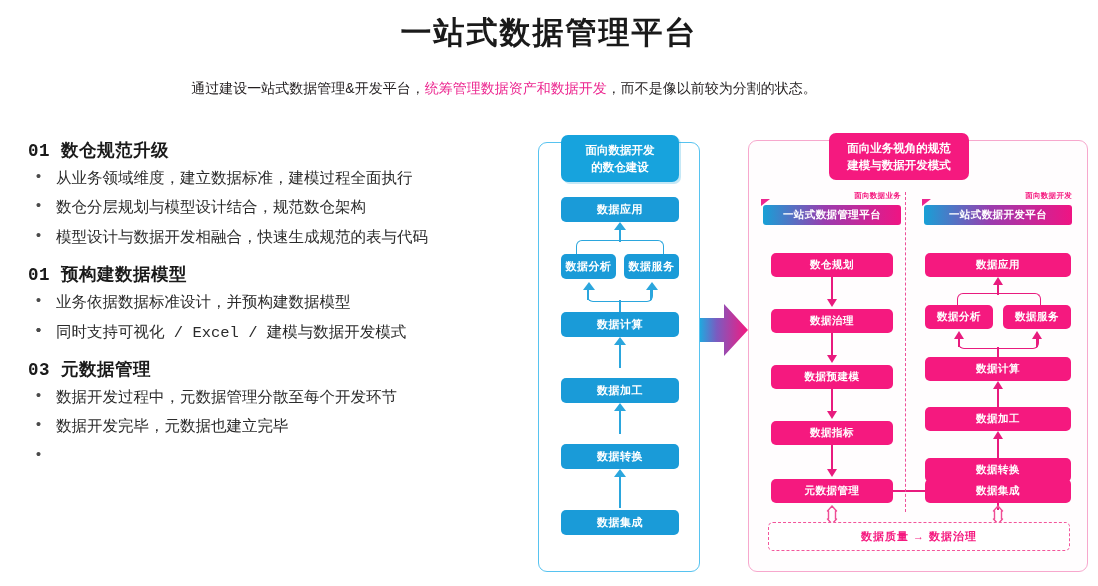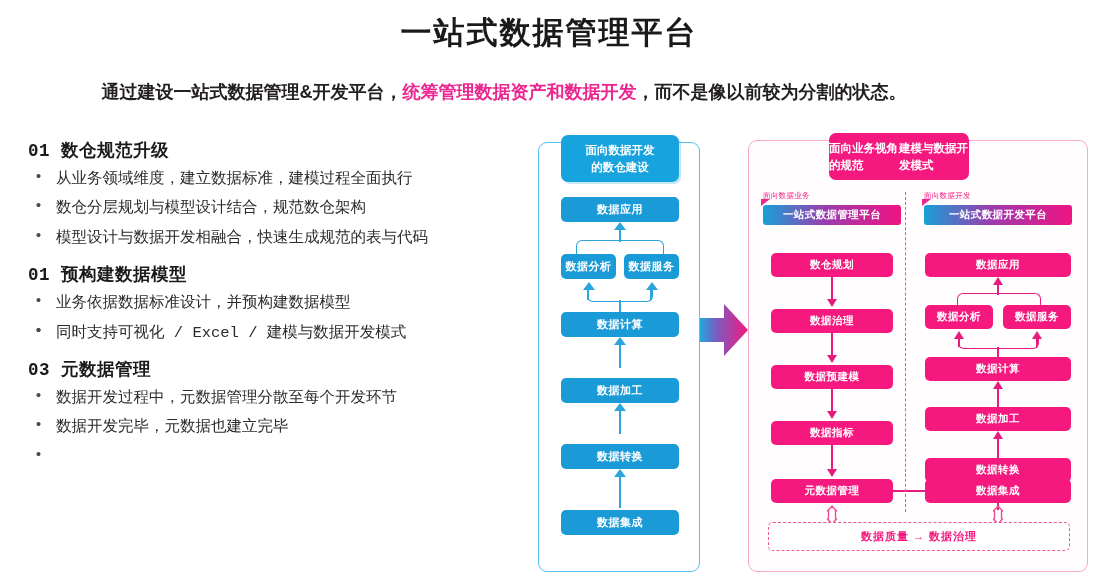--- a/index.html
+++ b/index.html
@@ -16,21 +16,21 @@
   
   .title{
     position:absolute;left:0;top:12px;width:1098px;
     text-align:center;
     font-size:31px;font-weight:bold;letter-spacing:2px;
     color:#1a1a1a;
   }
   .subtitle{
     position:absolute;left:0;top:80px;width:1008px;
     text-align:center;
-    font-size:18px;font-weight:bold;color:#231f20;
+    font-size:14px;font-weight:normal;color:#231f20;
     white-space:nowrap;
   }
   .subtitle .hl{color:#ec268f;}
 
   
   .textcol{position:absolute;left:22px;top:138px;width:500px;font-family:Liberation Mono, monospace;}
   .sec-head{
     font-size:17.5px;font-weight:bold;color:#1a1a1a;
     margin:0 0 8px 6px;letter-spacing:.5px;
   }
@@ -88,26 +88,26 @@
 
   
   .panel-pink{
     left:748px;top:140px;width:340px;height:432px;
     border:1.6px solid #f7a8cd;border-radius:9px;
     background:#fffdfe;
   }
   .pk-head{
     position:absolute;left:80px;top:-8px;width:140px;height:47px;
     background:#f5197f;border-radius:7px;
-    display:flex;flex-direction:row;align-items:center;justify-content:flex-start;
+    display:flex;flex-direction:column;align-items:center;justify-content:center;
     color:#fff;font-size:11.5px;font-weight:bold;line-height:1.45;
   }
   .pk-sublabel{
-    position:absolute;font-size:7.5px;font-weight:normal;color:#f5197f;
-    text-align:left;letter-spacing:.3px;
+    position:absolute;font-size:7.5px;font-weight:bold;color:#f5197f;
+    text-align:right;letter-spacing:.3px;
   }
   .pk-plat{
     position:absolute;height:20px;border-radius:3px;
     background:linear-gradient(90deg,#18a0d6 0%,#9b3cae 45%,#ef1483 100%);
     color:#fff;font-size:10.5px;font-weight:bold;
     display:flex;align-items:center;justify-content:center;
     letter-spacing:.4px;
   }
   .pk-flag{
     position:absolute;width:0;height:0;

